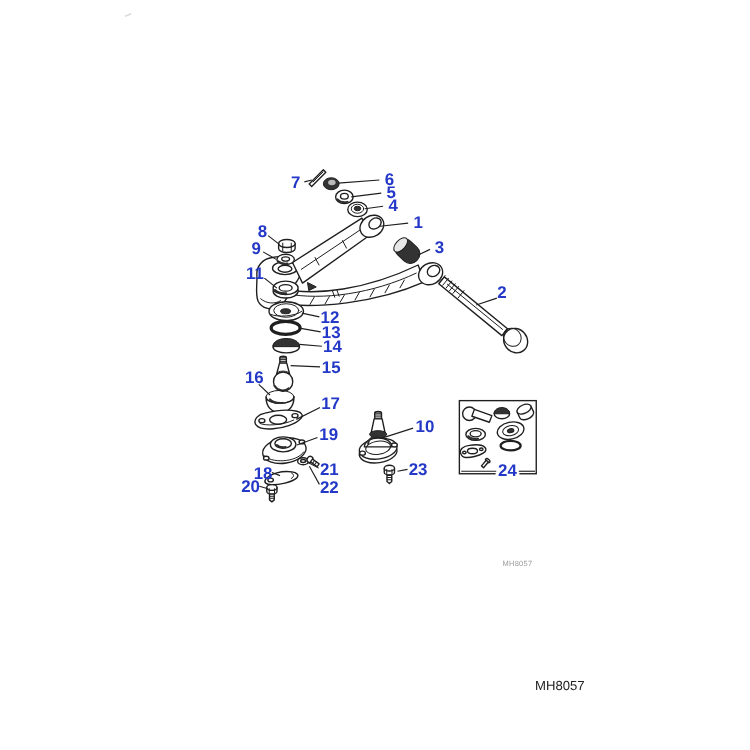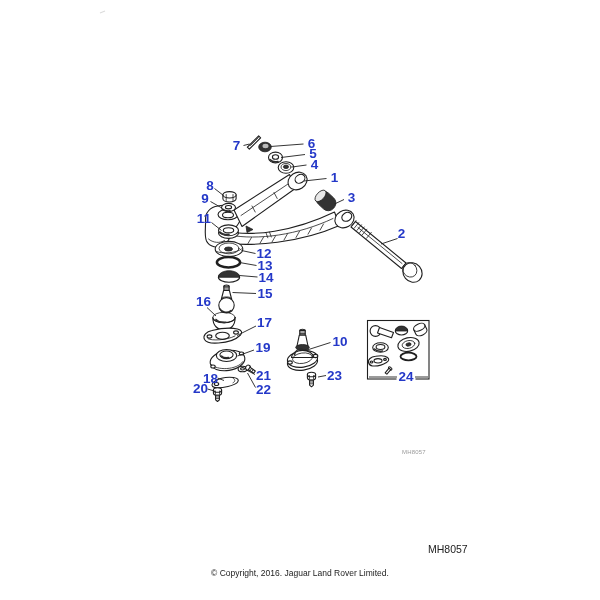--- a/index.html
+++ b/index.html
@@ -280,15 +280,14 @@
         <line x1="326" y1="375.5" x2="318" y2="377" class="leader"></line>
         <text x="334.5" y="375" dy="0.36em" text-anchor="middle" class="callout">23</text>
         <line x1="397" y1="377" x2="369" y2="377" class="leader"></line>
         <line x1="415" y1="377" x2="428" y2="377" class="leader"></line>
         <text x="406" y="376" dy="0.36em" text-anchor="middle" class="callout">24</text>
       </g>
 </svg>
 
 <div class="code-small">MH8057</div>
 <div class="code">MH8057</div>
-<div class="copyright">© Copyright, 2016. Jaguar Land Rover Limited.</div>
 
 </div>
 
 </body></html>

